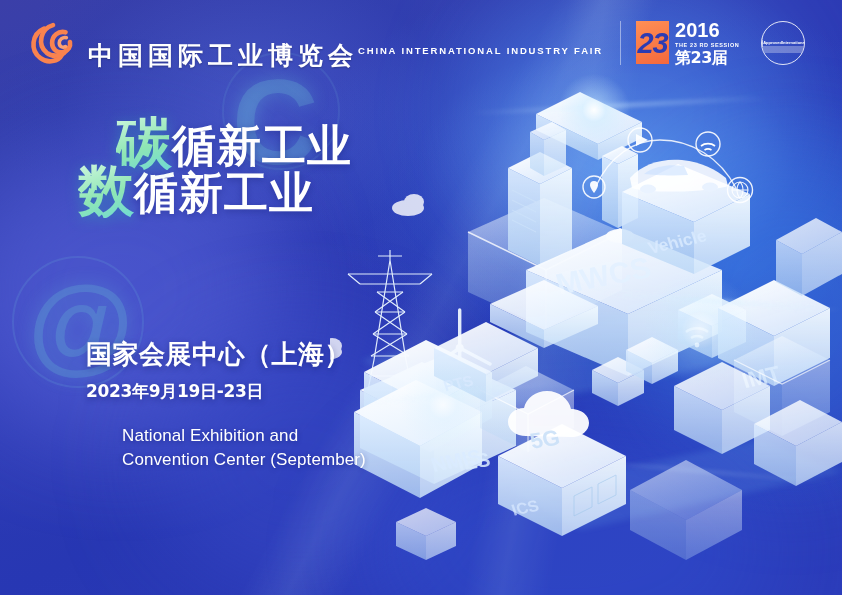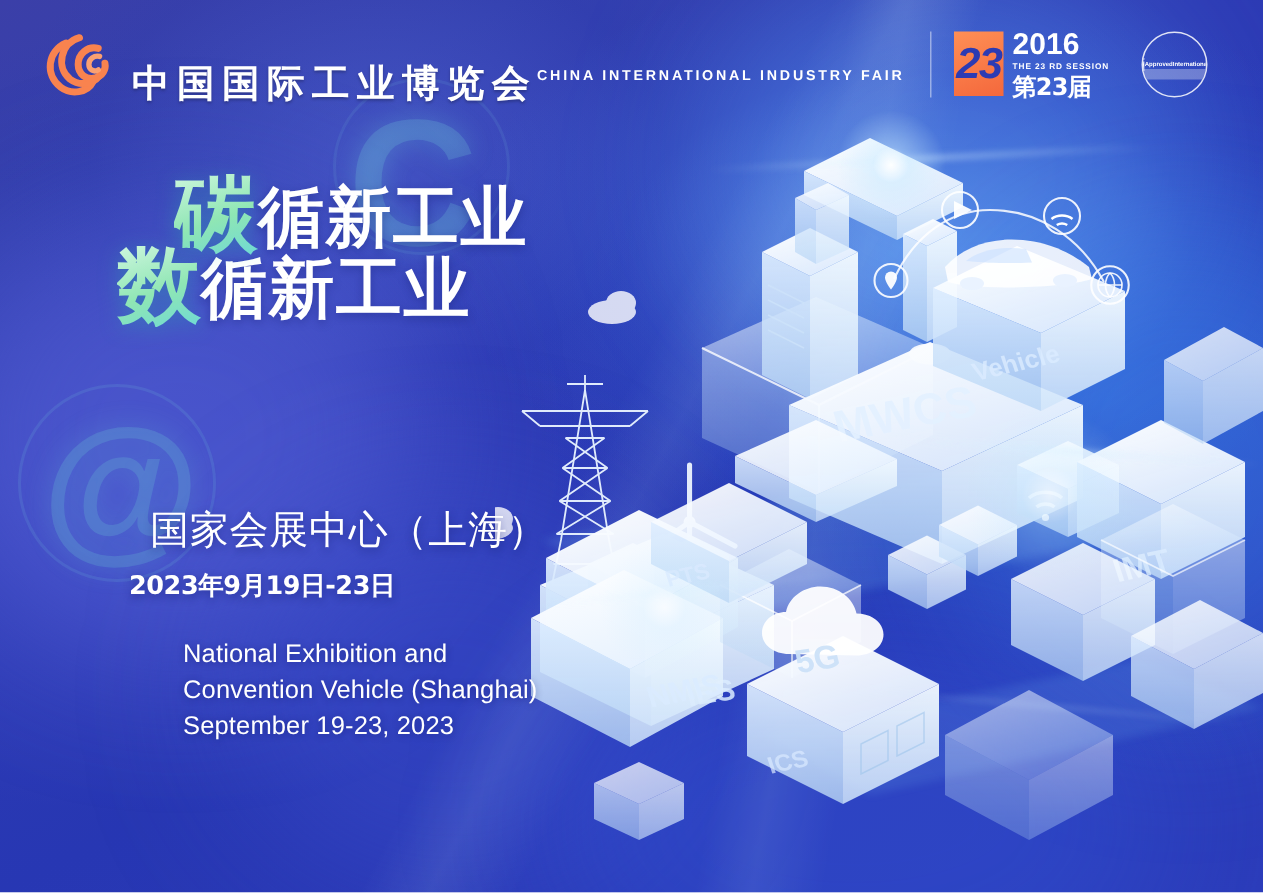--- a/index.html
+++ b/index.html
@@ -166,23 +166,23 @@
 
   .subhead {
     position: absolute; left: 80px; top: 238px; z-index: 35;
     font-size: 21.5px; color: #ffffff; font-weight: 400;
     line-height: 1.35; letter-spacing: 0.2px;
     text-shadow: 0 1px 5px rgba(15,25,100,0.45);
   }
 
   
   .venue-cn {
-    position: absolute; left: 100px; top: 341px; z-index: 35;
+    position: absolute; left: 86px; top: 341px; z-index: 35;
     font-family: "DejaVu Sans", "Liberation Sans", sans-serif;
-    font-size: 26px; font-weight: 400; color: #ffffff;
+    font-size: 26px; font-weight: 700; color: #ffffff;
     letter-spacing: 0.5px; line-height: 1.0;
     text-shadow: 0 2px 6px rgba(15,25,100,0.45);
     text-align: center;
   }
   .venue-date-cn {
     position: absolute; left: 86px; top: 383px; z-index: 35;
     font-family: "DejaVu Sans", "Liberation Sans", sans-serif;
     font-size: 17px; font-weight: 700; color: #ffffff;
     letter-spacing: -0.3px; line-height: 1.0;
     text-shadow: 0 2px 6px rgba(15,25,100,0.45);
@@ -567,17 +567,16 @@
       <span class="hl-accent">数</span>
       <span class="hl-rest">循新工业</span>
     </div>
   </div>
 
 
   <div class="venue-cn">国家会展中心（上海）</div>
   <div class="venue-date-cn">2023年9月19日-23日</div>
   <div class="venue-en">
     <div>National Exhibition and</div>
-    <div>Convention Vehicle (Shanghai)</div>
-    <div>September 19-23, 2023</div>
+    <div>Convention Center (September)</div>
   </div>
 
 </div>
 
 </body></html>

